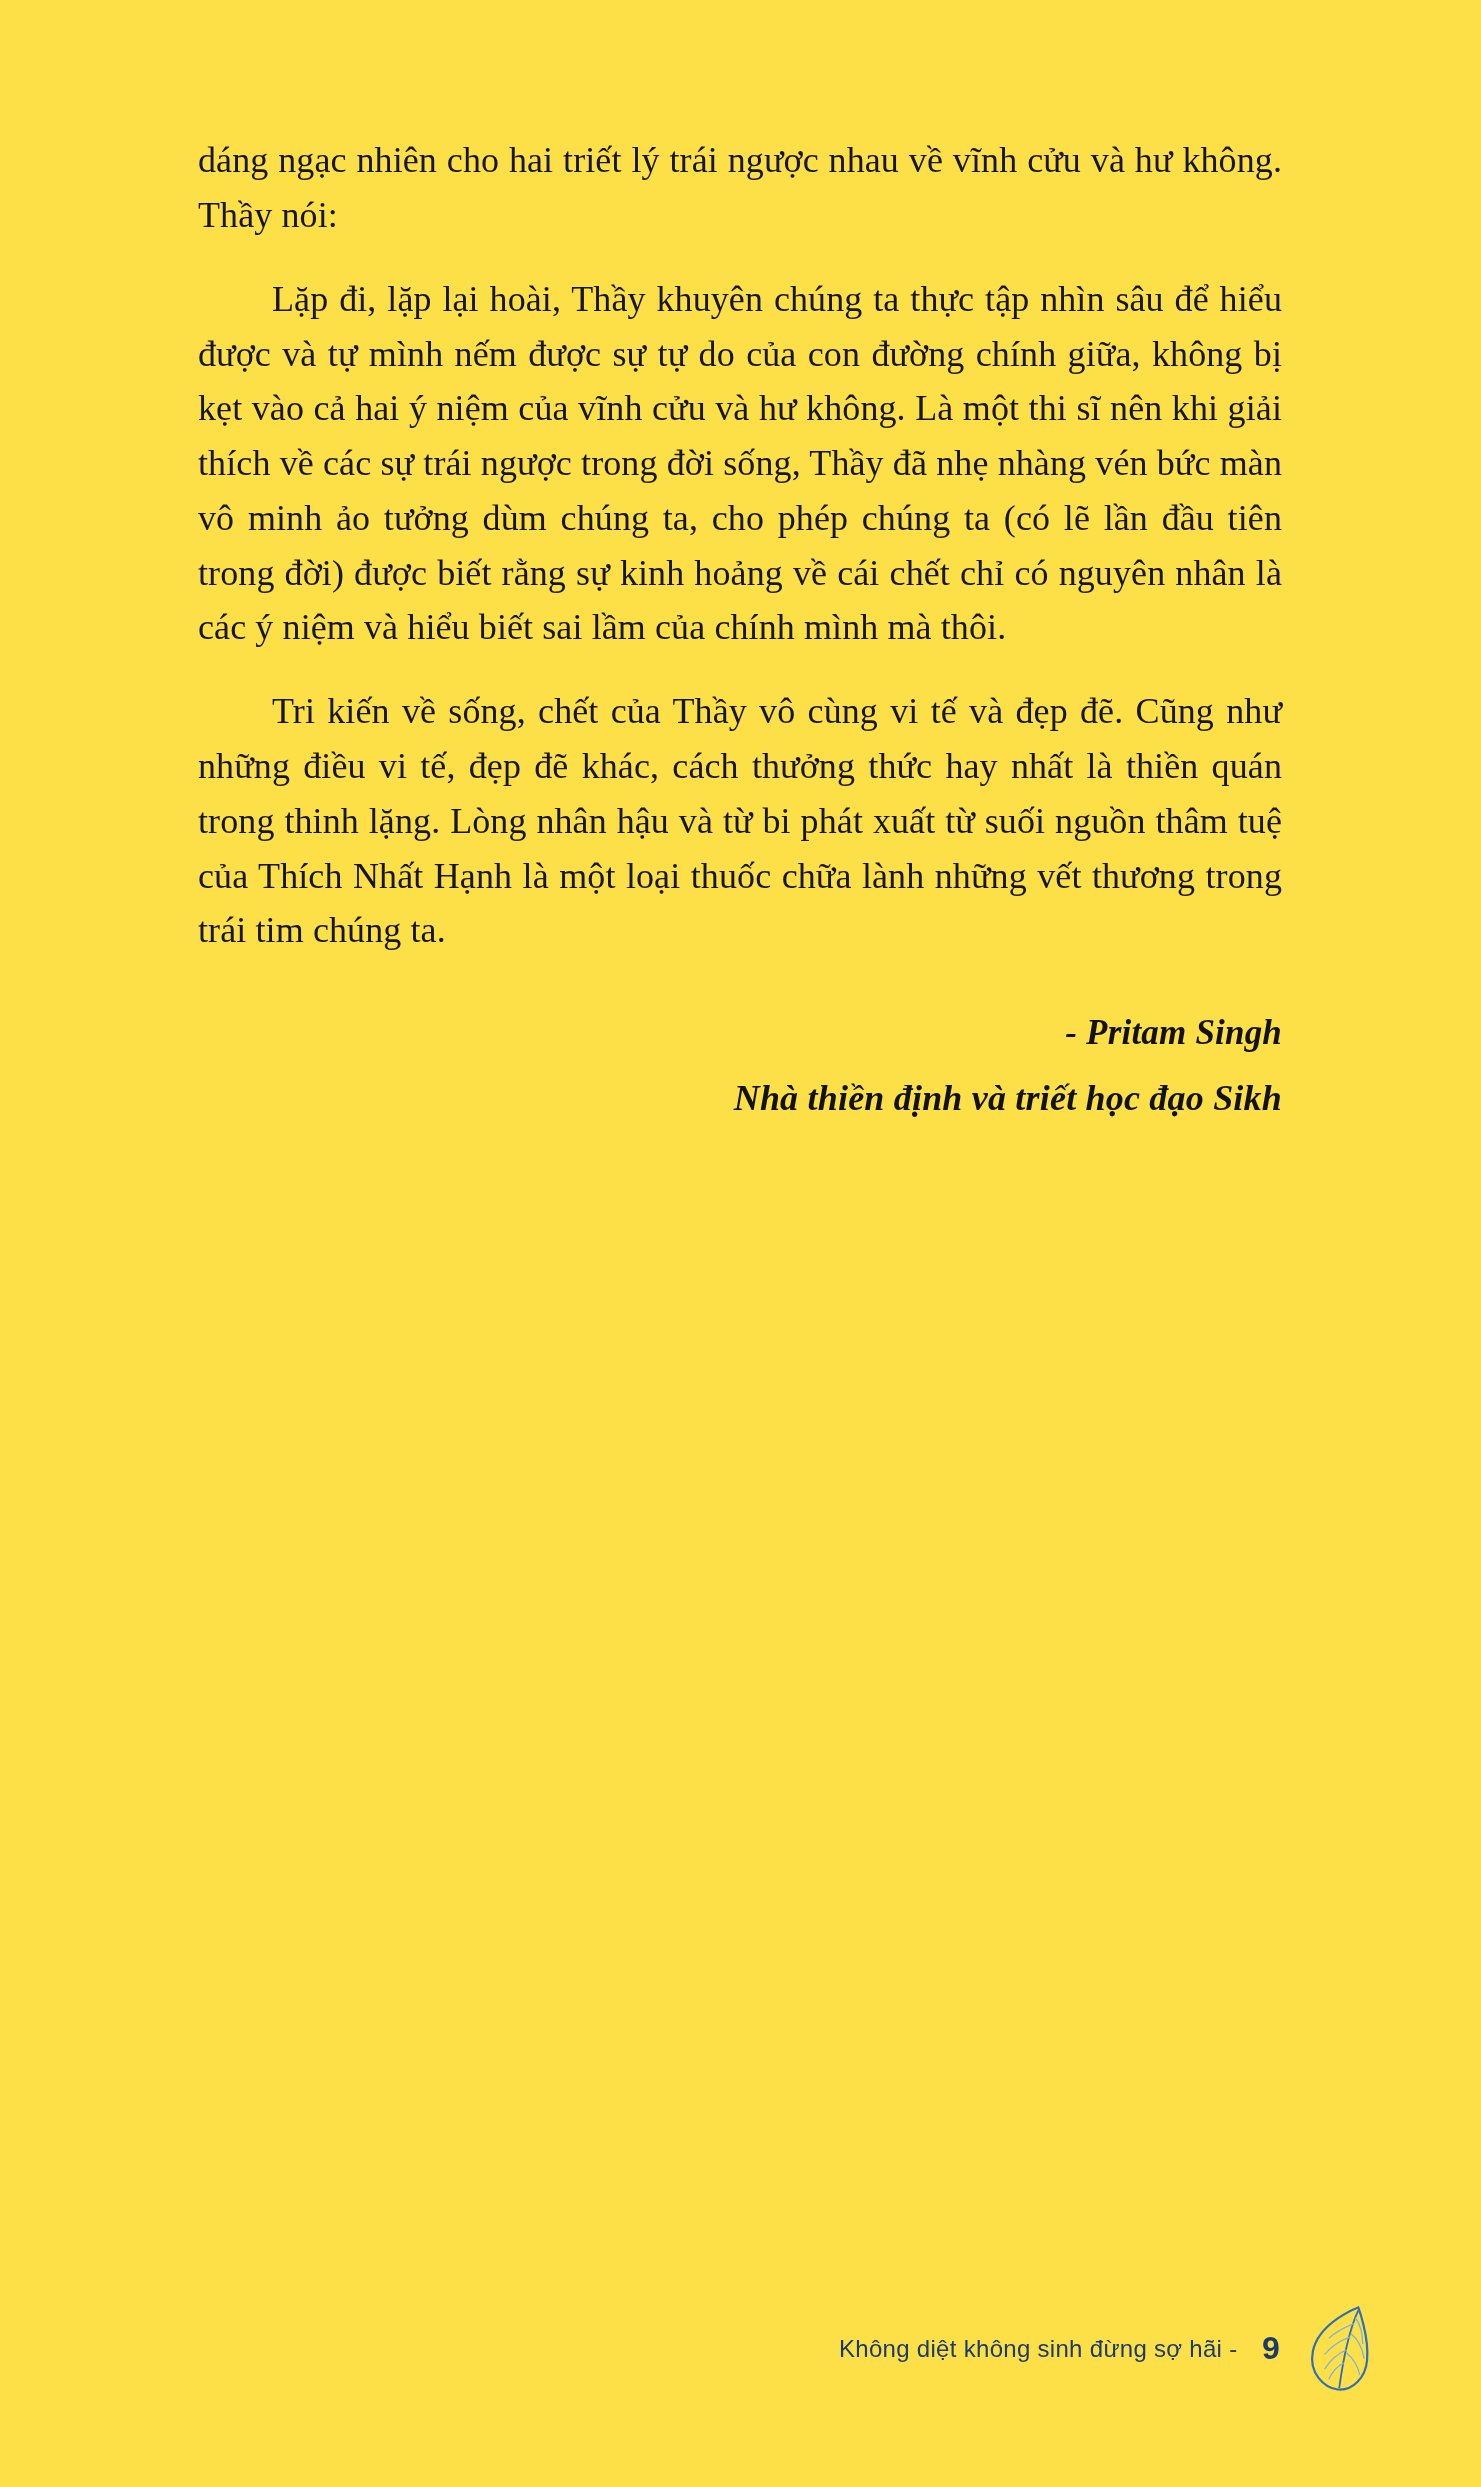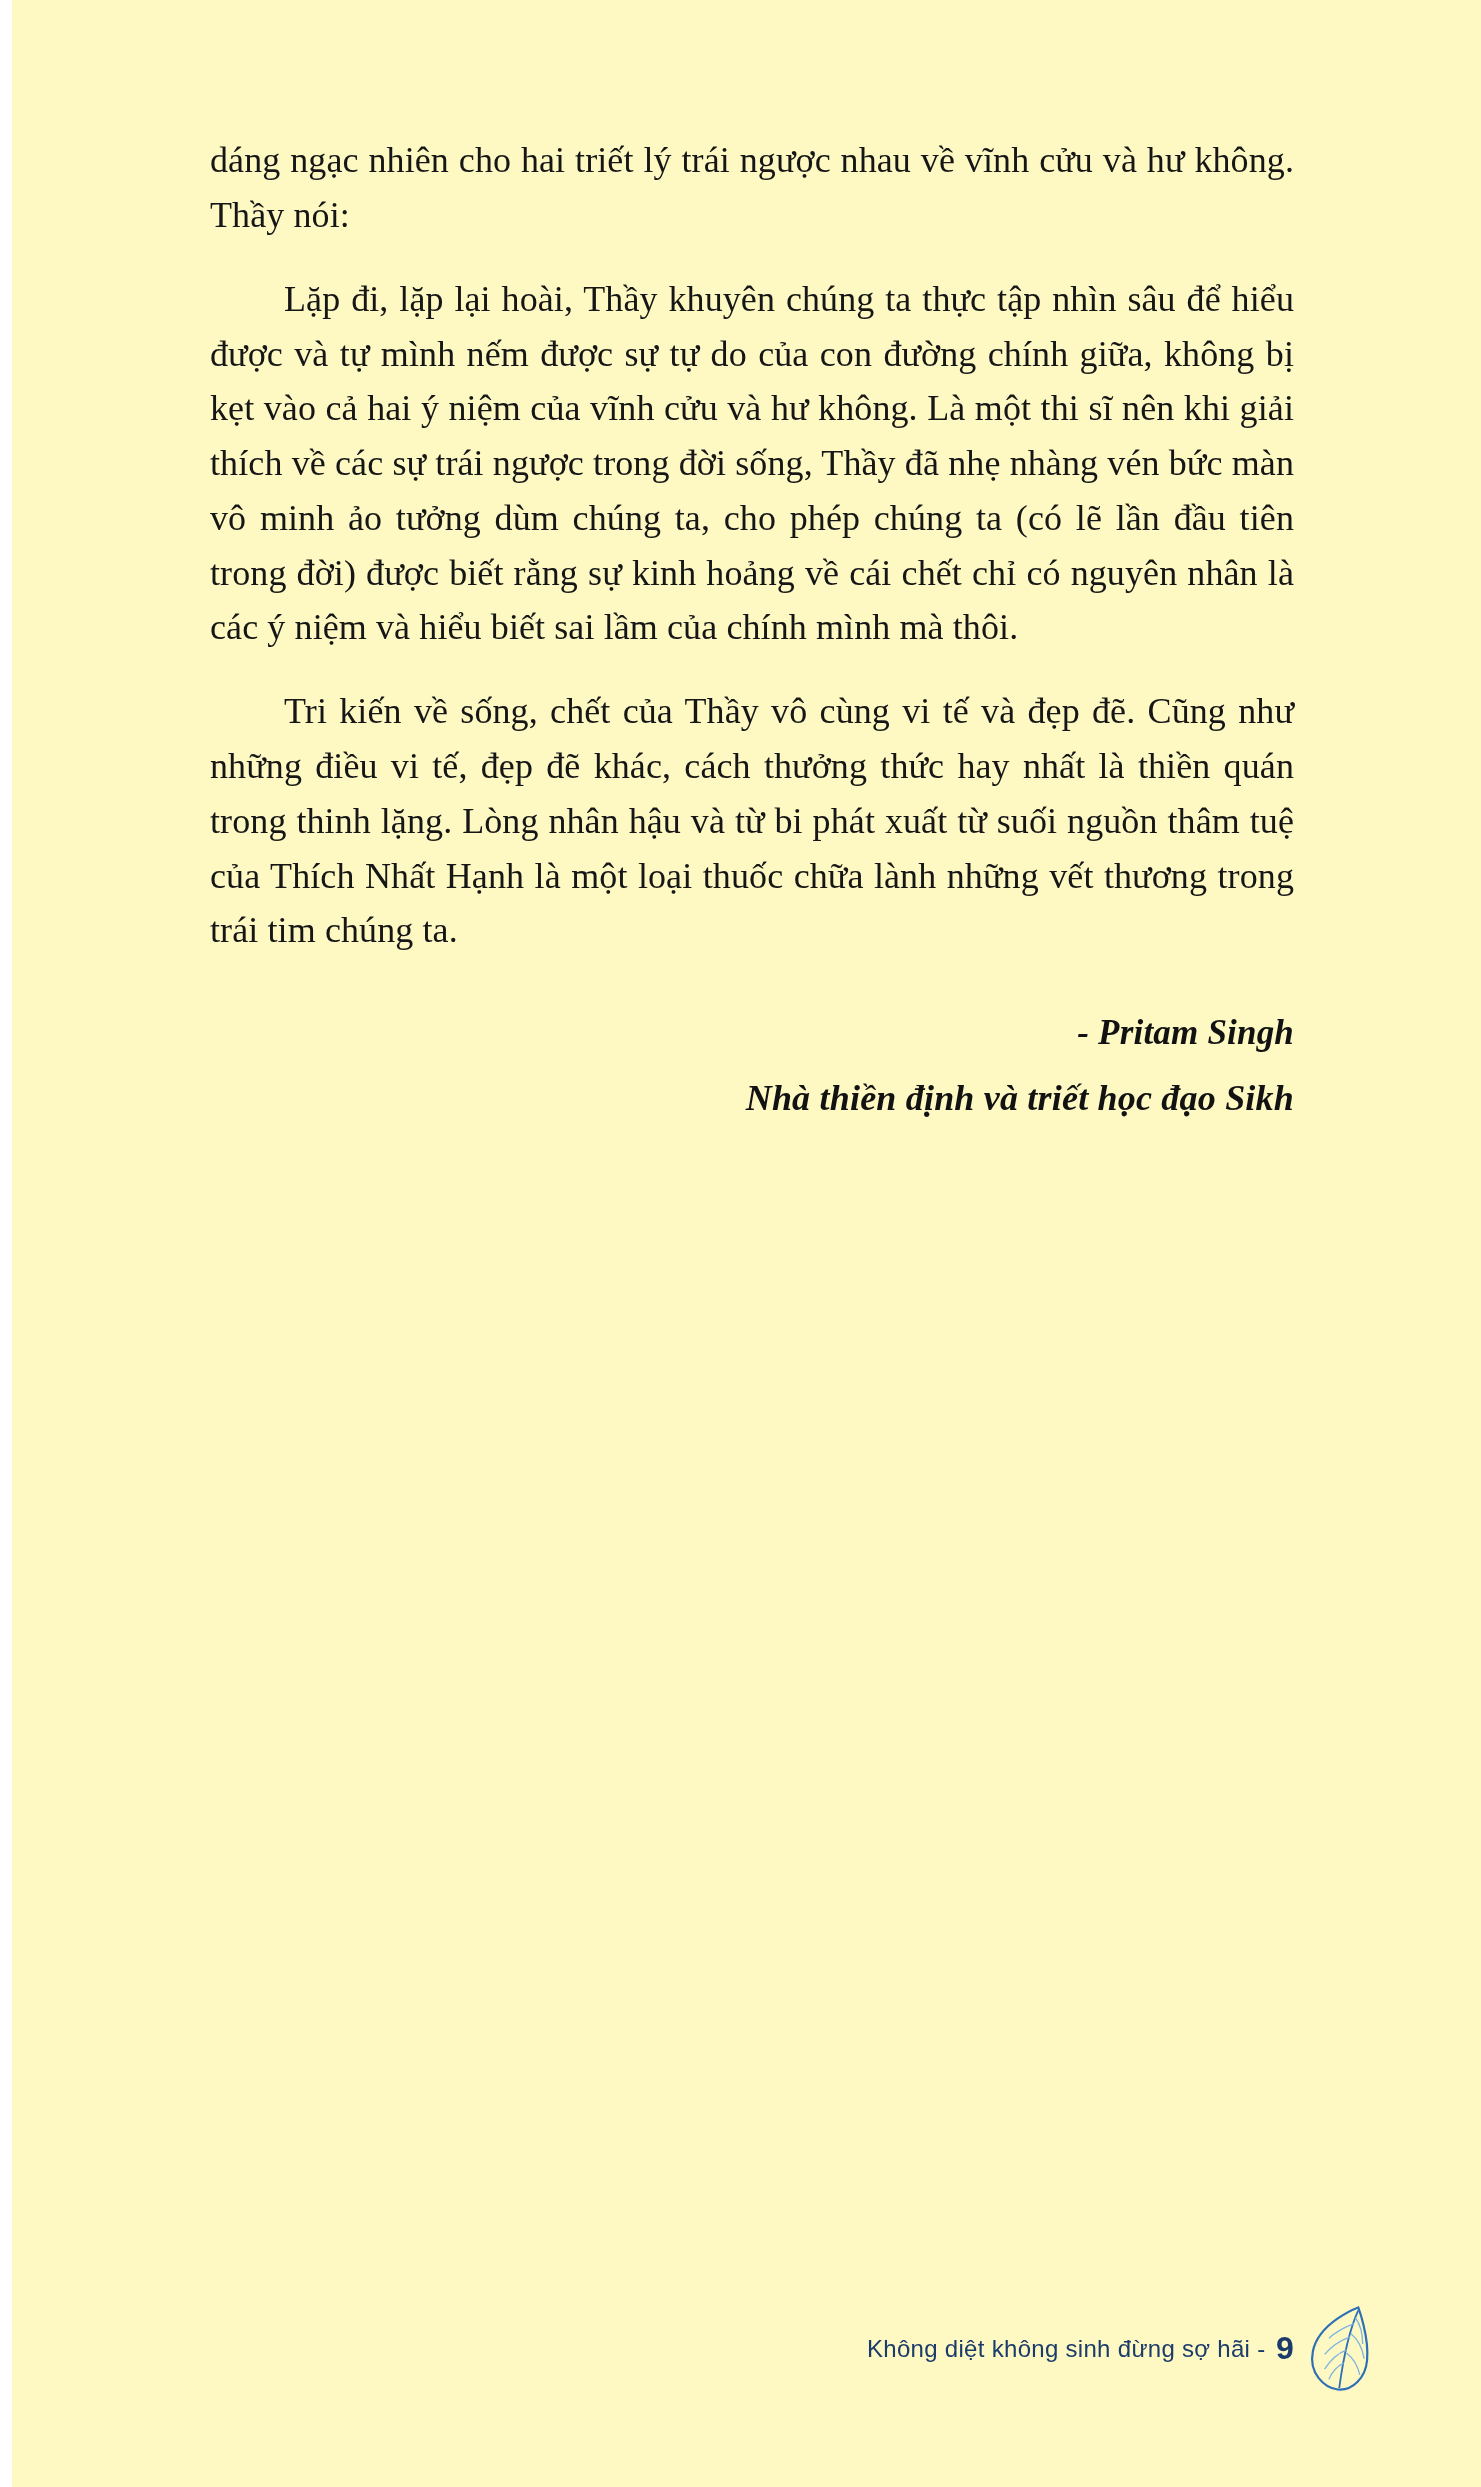--- a/index.html
+++ b/index.html
@@ -12,22 +12,21 @@
     height: 2487px;
     font-family: "Liberation Serif", serif;
     color: #1a1a1a;
     position: relative;
     overflow: hidden;
   }
 
   .page {
     position: absolute;
     inset: 0;
-    background: #fef9c3;
-    margin-left: 12px;
+    background: #fde047;
   }
 
   .content {
     position: absolute;
     left: 198px;
     top: 133px;
     width: 1084px;
   }
 
   p.para {
@@ -66,21 +65,21 @@
     font-size: 36px;
     margin-top: 11.8px;
   }
 
   .footer {
     position: absolute;
     right: 111px;
     bottom: 94px;
     display: flex;
     align-items: center;
-    gap: 3px;
+    gap: 17px;
     justify-content: space-between;
   }
 
   .footer-text {
     font-family: "Liberation Sans", sans-serif;
     font-size: 24px;
     color: #1b3b6b;
     letter-spacing: 0.3px;
     white-space: nowrap;
   }

